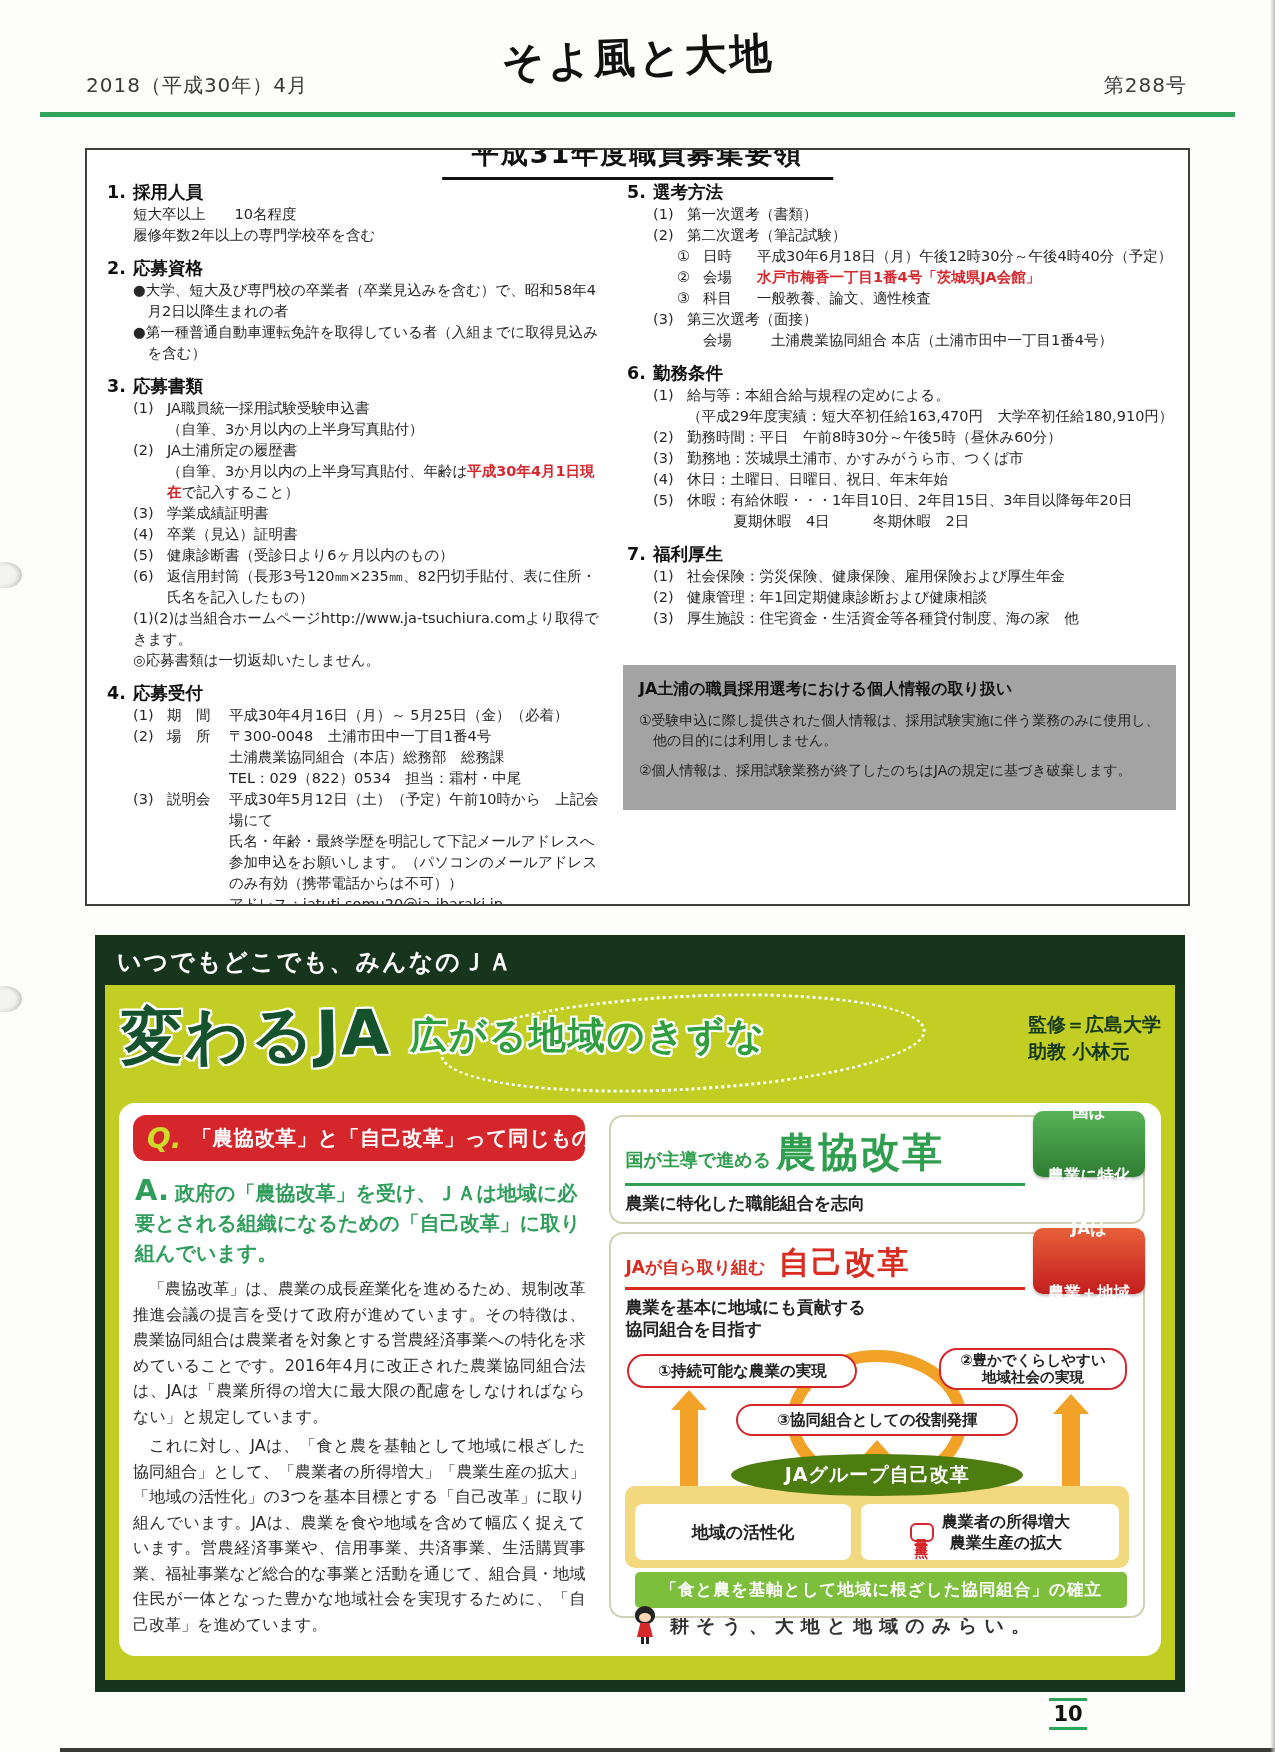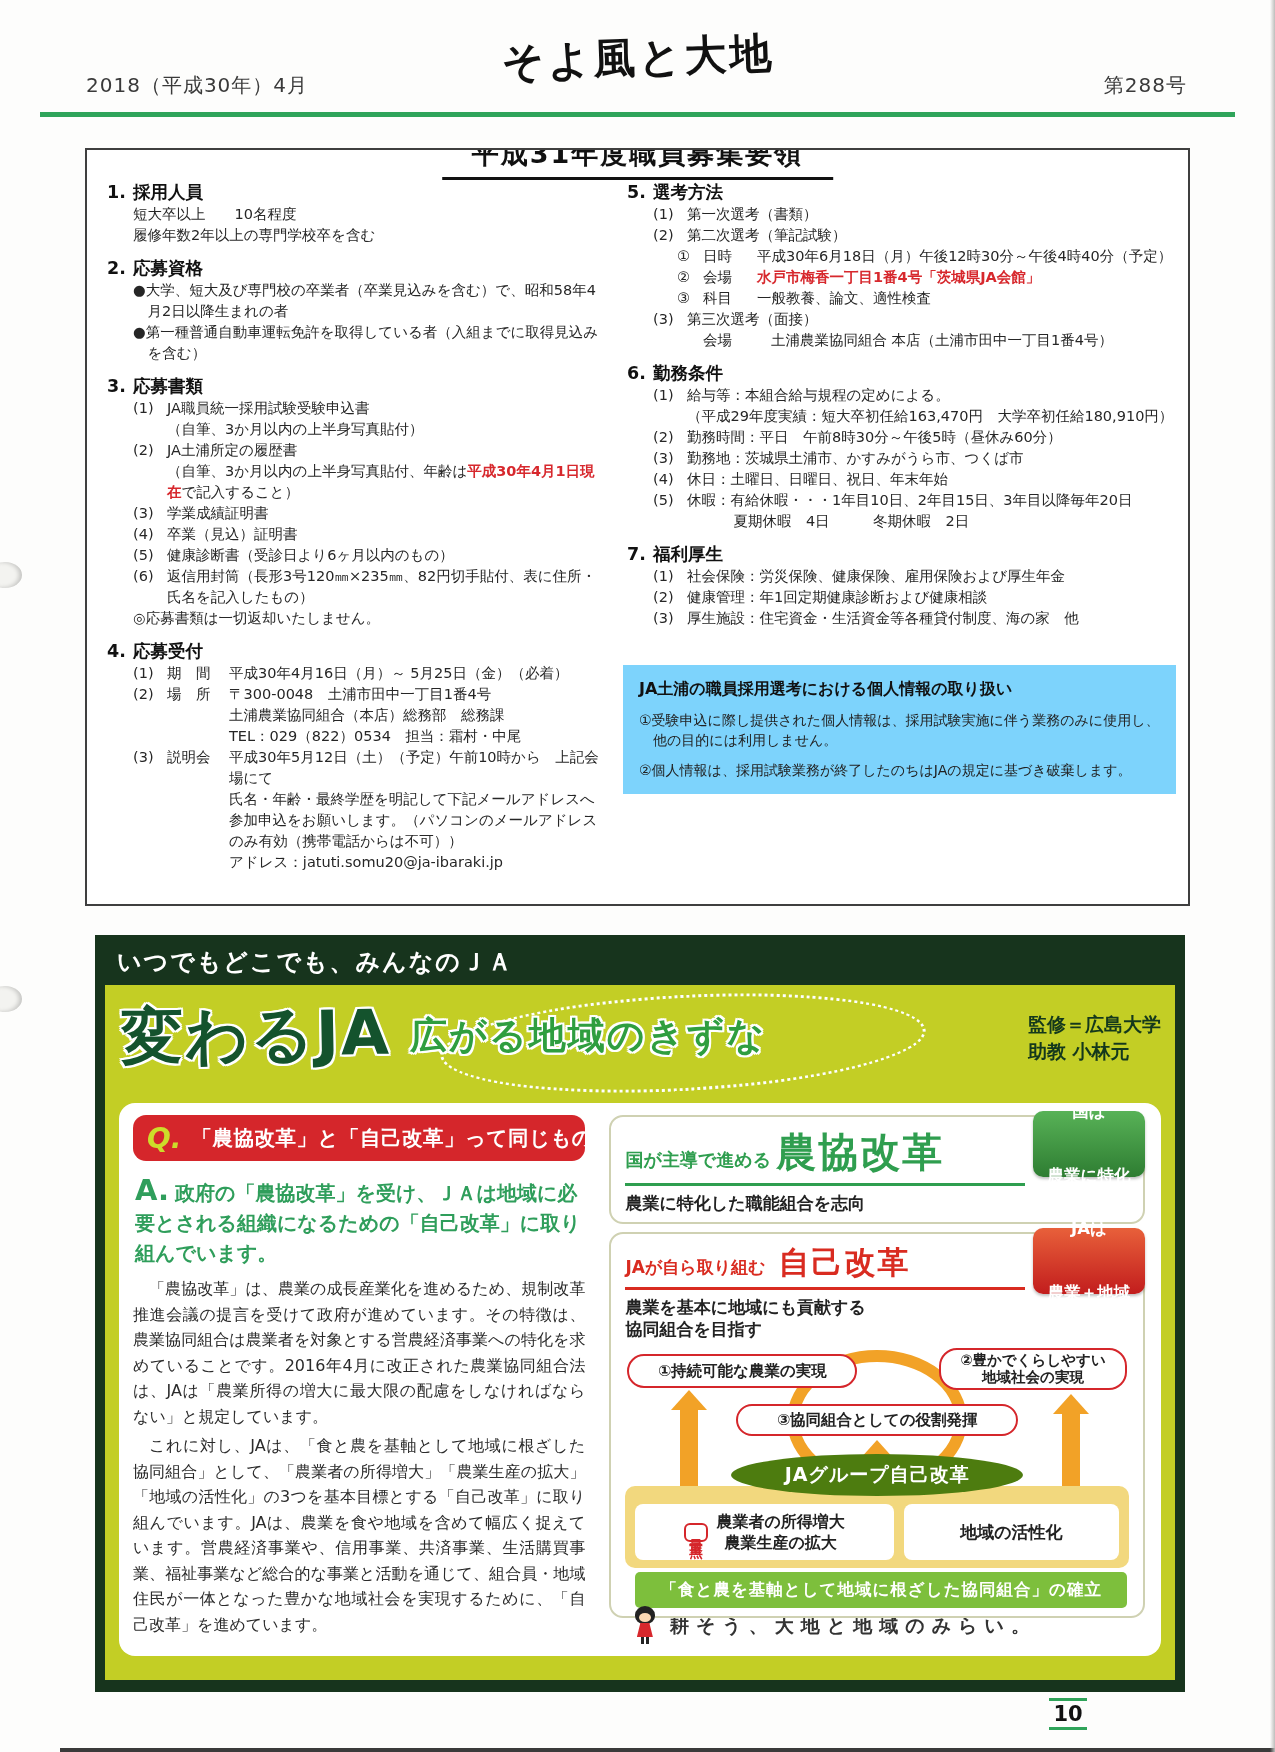--- a/index.html
+++ b/index.html
@@ -33,21 +33,21 @@
   .kv{display:flex;}
   .klabel{width:62px;flex:none;}
   .kvals{flex:1;}
   .sub2{display:flex;padding-left:24px;}
   .inum2{width:26px;flex:none;}
   .klabel2{width:54px;flex:none;}
   .sub3{display:flex;padding-left:50px;}
   .klabel3{width:68px;flex:none;}
   .indent3{padding-left:3.2em;}
   
-  .privacy{margin-top:36px;background:#7dd3fc;padding:14px 16px 4px;}
+  .privacy{margin-top:36px;background:#a3a3a3;padding:14px 16px 20px;}
   .privacy-title{font-weight:800;font-size:16px;color:#111;margin-bottom:10px;}
   .privacy-line{font-size:14px;line-height:20px;margin-bottom:10px;padding-left:1em;text-indent:-1em;}
   
   .ad{position:absolute;left:95px;top:935px;width:1090px;height:757px;background:#17341d;box-sizing:border-box;}
   .ad-band{height:54px;display:flex;align-items:center;padding-left:22px;color:#fff;
            font-size:24px;font-weight:700;letter-spacing:2px;}
   .ad-inner{position:absolute;left:10px;right:10px;top:50px;bottom:12px;background:#c3ce25;overflow:hidden;}
   .ad-titlebar{position:relative;height:108px;padding:8px 16px 0;}
   .dotted-swirl{position:absolute;left:335px;top:10px;width:480px;height:90px;border:3px dotted #fff;
                 border-radius:50%;transform:rotate(-3deg);}
@@ -203,20 +203,21 @@
                 <div class="ibody line">卒業（見込）証明書</div>
               </div>
             <div class="item">
                 <span class="inum">(5)</span>
                 <div class="ibody line">健康診断書（受診日より6ヶ月以内のもの）</div>
               </div>
             <div class="item">
                 <span class="inum">(6)</span>
                 <div class="ibody line">返信用封筒（長形3号120㎜×235㎜、82円切手貼付、表に住所・氏名を記入したもの）</div>
               </div>
+            <div class="line">(1)(2)は当組合ホームページhttp://www.ja-tsuchiura.comより取得できます。</div>
             <div class="line">◎応募書類は一切返却いたしません。</div>
           </div>
         </div>
 
         <div class="sec">
           <div class="sec-head">
               <span class="sec-num">4.</span>
               <span>応募受付</span>
             </div>
           <div class="sec-body">
@@ -428,28 +429,28 @@
                 <div class="arrowv arrow-center">
                     <div class="head"></div>
                     <div class="shaft"></div>
                   </div>
                 <div class="arrowv arrow-right">
                     <div class="head"></div>
                     <div class="shaft"></div>
                   </div>
                 <div class="ellipse">JAグループ自己改革</div>
                 <div class="tan-band">
+                  <div class="goal-cell goal2">地域の活性化</div>
                   <div class="goal-cell goal1">
                     <span class="vbadge">最重点</span>
                     <span class="goal1-text">
                       <span>農業者の所得増大</span><br>
                       <span>農業生産の拡大</span>
                     </span>
                   </div>
-                  <div class="goal-cell goal2">地域の活性化</div>
                 </div>
               </div>
               <div class="green-banner">「食と農を基軸として地域に根ざした協同組合」の確立</div>
             </div>
           </div>
 
         </div>
 
         <div class="slogan-row">
           <span class="mascot">

